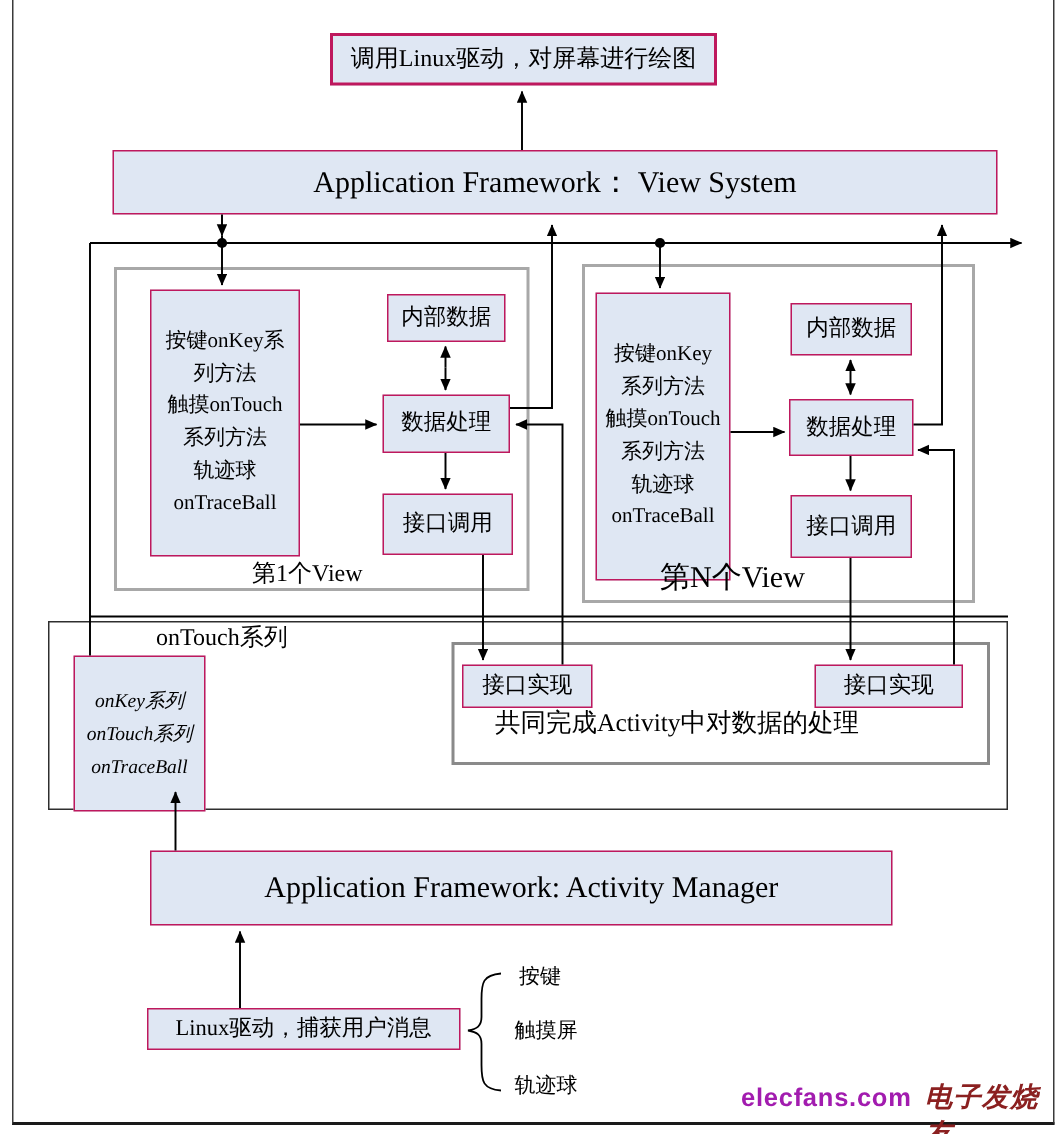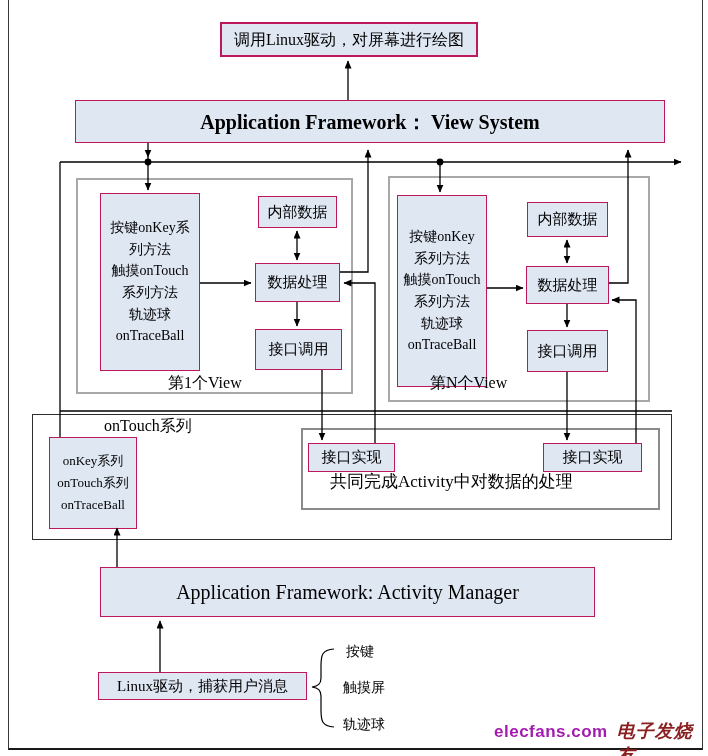--- a/index.html
+++ b/index.html
@@ -28,21 +28,21 @@
 </style>
 </head>
 <body>
 
 <div class="canvas">
 
   <div class="frame"></div>
 
   <div class="box" style="left:220px;top:22px;width:258px;height:35px;font-size:16px;border-width:2px;">调用Linux驱动，对屏幕进行绘图</div>
 
-  <div class="box" style="left:75px;top:100px;width:590px;height:43px;font-size:20px;font-weight:bold;">Application Framework： View System</div>
+  <div class="box" style="left:75px;top:100px;width:590px;height:43px;font-size:20px;">Application Framework： View System</div>
 
   <div class="group" style="left:76px;top:178px;width:277px;height:216px;"></div>
   <div class="box ml" style="left:100px;top:193px;width:100px;height:178px;font-size:14px;line-height:1.55;">按键onKey系
 列方法
 触摸onTouch
 系列方法
 轨迹球
 onTraceBall</div>
   <div class="box" style="left:258px;top:196px;width:79px;height:32px;font-size:15px;">内部数据</div>
   <div class="box" style="left:255px;top:263px;width:85px;height:39px;font-size:15px;">数据处理</div>
@@ -52,25 +52,25 @@
   <div class="group" style="left:388px;top:176px;width:262px;height:226px;"></div>
   <div class="box ml" style="left:397px;top:195px;width:90px;height:192px;font-size:14px;line-height:1.55;">按键onKey
 系列方法
 触摸onTouch
 系列方法
 轨迹球
 onTraceBall</div>
   <div class="box" style="left:527px;top:202px;width:81px;height:35px;font-size:15px;">内部数据</div>
   <div class="box" style="left:526px;top:266px;width:83px;height:38px;font-size:15px;">数据处理</div>
   <div class="box" style="left:527px;top:330px;width:81px;height:42px;font-size:15px;">接口调用</div>
-  <div class="lbl" style="left:430px;top:373px;font-size:16px;">第N个View</div>
+  <div class="lbl" style="left:440px;top:373px;font-size:20px;">第N个View</div>
 
   <div class="group-dark" style="left:32px;top:414px;width:640px;height:126px;"></div>
   <div class="lbl" style="left:104px;top:416px;font-size:16px;">onTouch系列</div>
-  <div class="box ml" style="left:49px;top:437px;width:88px;height:92px;font-size:13px;line-height:1.7;">onKey系列
+  <div class="box ml" style="left:49px;top:437px;width:88px;height:104px;font-size:13px;line-height:1.7;font-style:italic;">onKey系列
 onTouch系列
 onTraceBall</div>
 
   <div class="shared" style="left:301px;top:428px;width:359px;height:82px;"></div>
   <div class="box" style="left:308px;top:443px;width:87px;height:29px;font-size:15px;">接口实现</div>
   <div class="box" style="left:543px;top:443px;width:99px;height:29px;font-size:15px;">接口实现</div>
   <div class="lbl" style="left:330px;top:472px;font-size:17px;">共同完成Activity中对数据的处理</div>
 
   <div class="box" style="left:98px;top:672px;width:209px;height:28px;font-size:15px;">Linux驱动，捕获用户消息</div>
 

